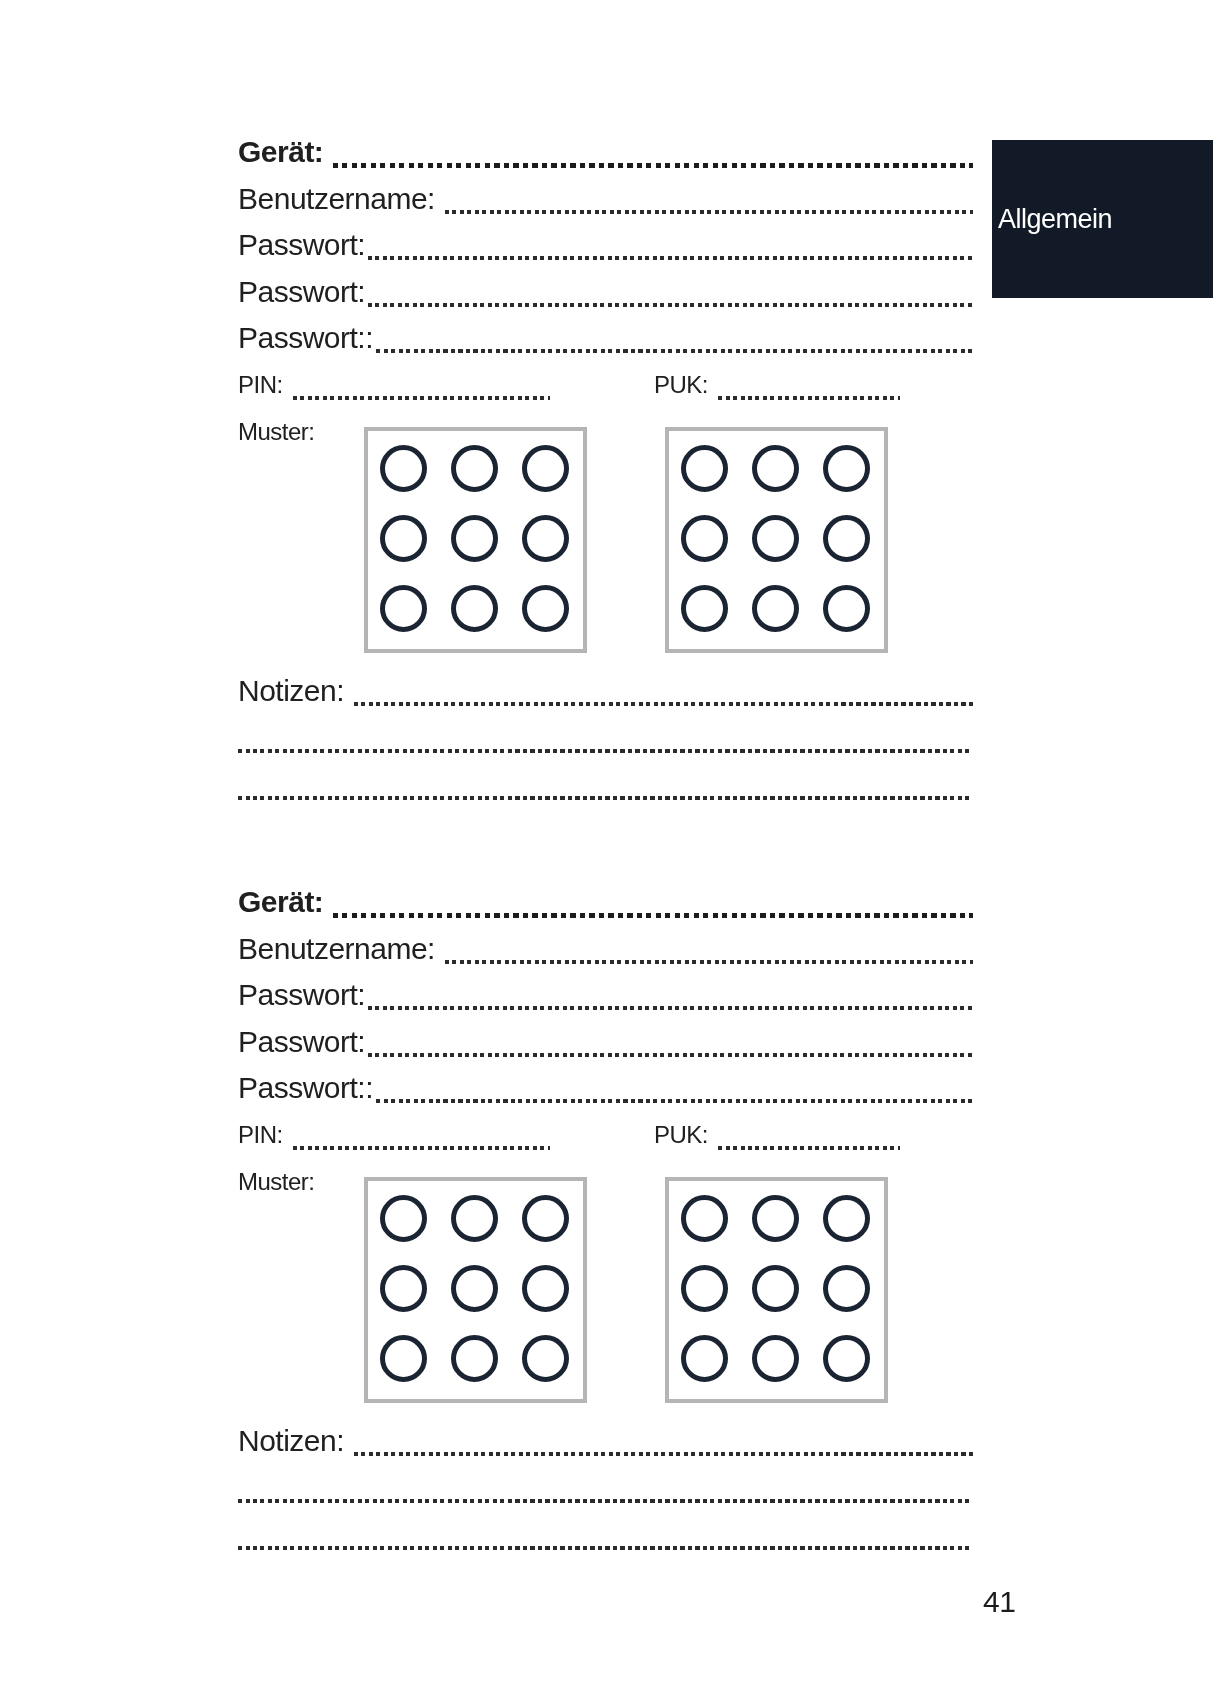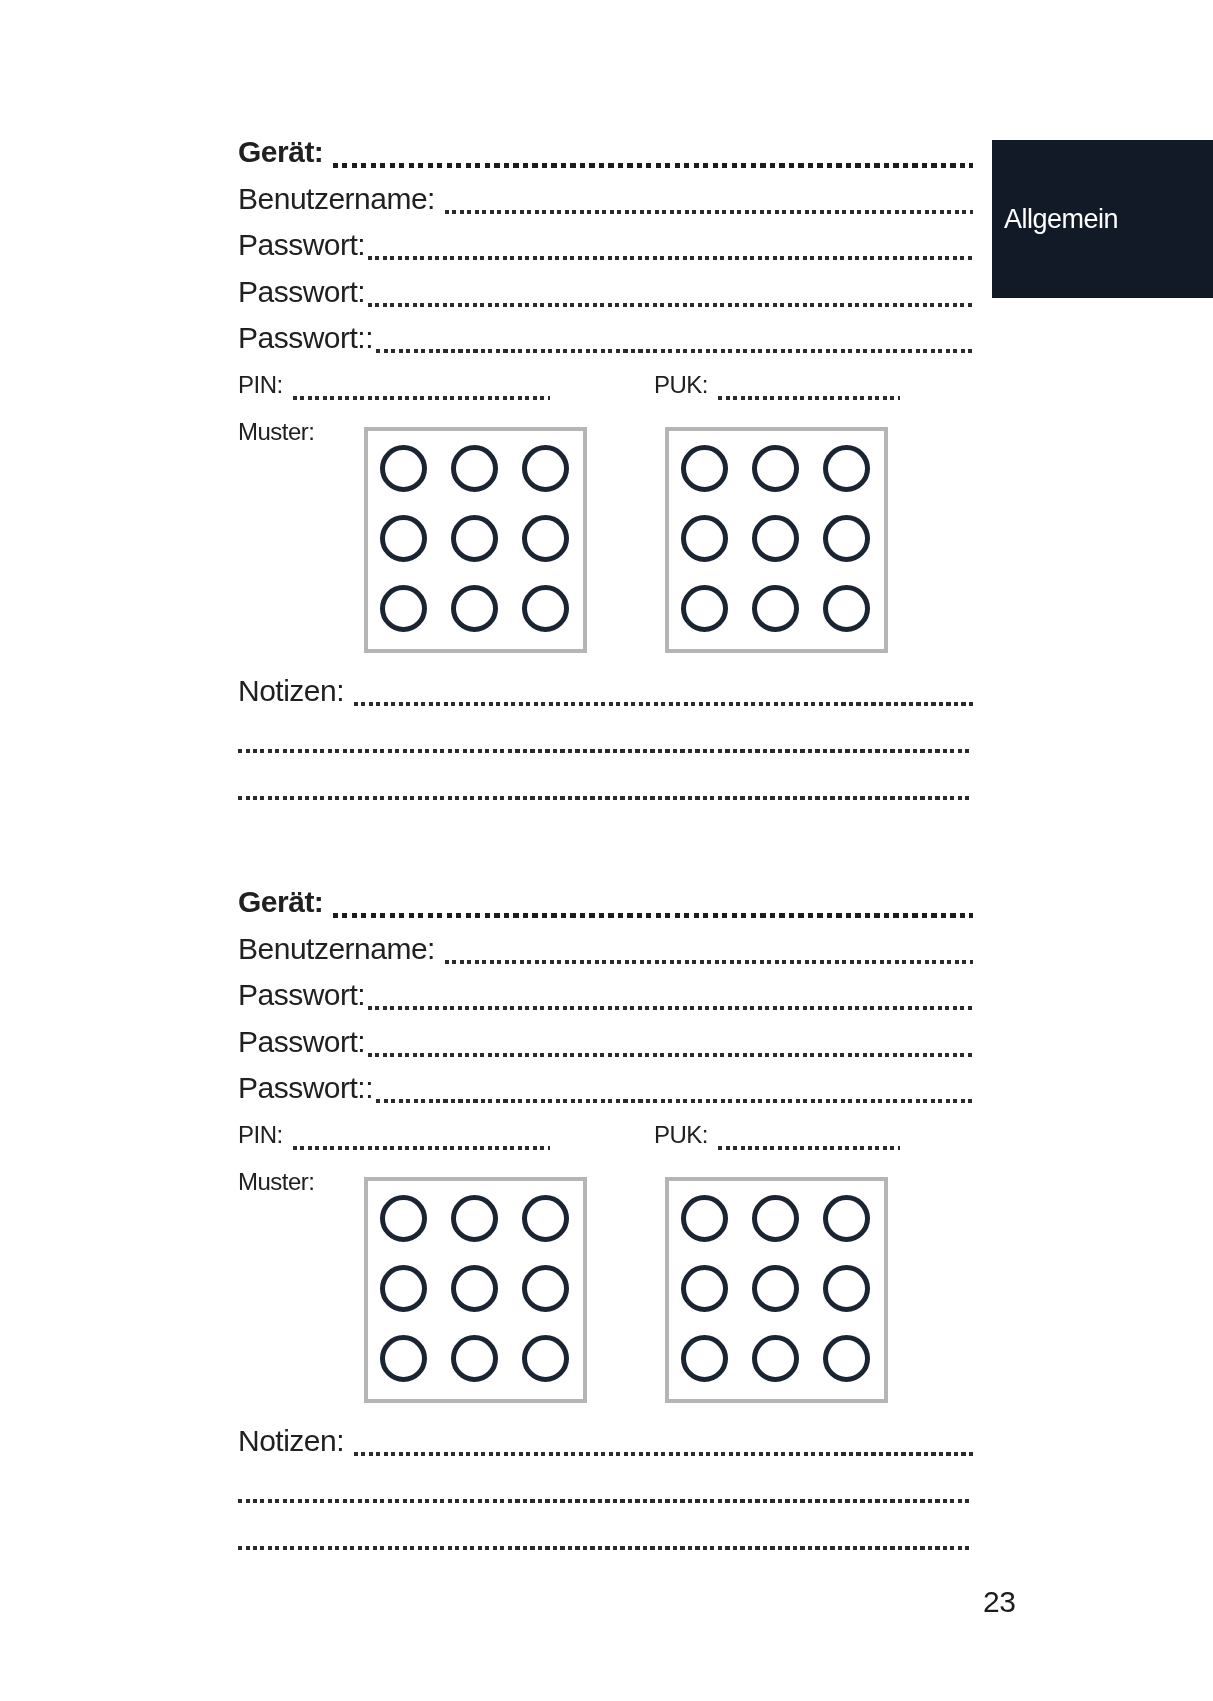--- a/index.html
+++ b/index.html
@@ -31,21 +31,21 @@
     display:grid;grid-template-columns:repeat(3,47px);grid-template-rows:repeat(3,47px);
     gap:23px 24px;padding:14px 0 0 12px;
   }
   .pcircle{
     width:47px;height:47px;box-sizing:border-box;border-radius:50%;
     border:5px solid #1a2432;background:#ffffff;
   }
   .tab{
     position:absolute;left:992px;top:140px;width:221px;height:158px;
     background:#121a28;display:flex;align-items:center;
-    color:#ffffff;font-size:27px;letter-spacing:-0.5px;padding-left:12px;box-sizing:border-box;
+    color:#ffffff;font-size:27px;letter-spacing:-0.5px;padding-left:6px;box-sizing:border-box;
   }
   .pagenum{
     position:absolute;left:983px;top:1585px;font-size:30px;letter-spacing:-0.5px;color:#1c1c1c;
   }
 </style>
 </head>
 <body>
 
 <div class="tab">
   <span>Allgemein</span>
@@ -172,13 +172,13 @@
   <span class="label">Notizen:</span>
   <span class="leader"></span>
 </div>
 <div class="row" style="top:1466px">
   <span class="leader solo"></span>
 </div>
 <div class="row" style="top:1513px">
   <span class="leader solo"></span>
 </div>
 
-<div class="pagenum">23</div>
+<div class="pagenum">41</div>
 
 </body></html>

